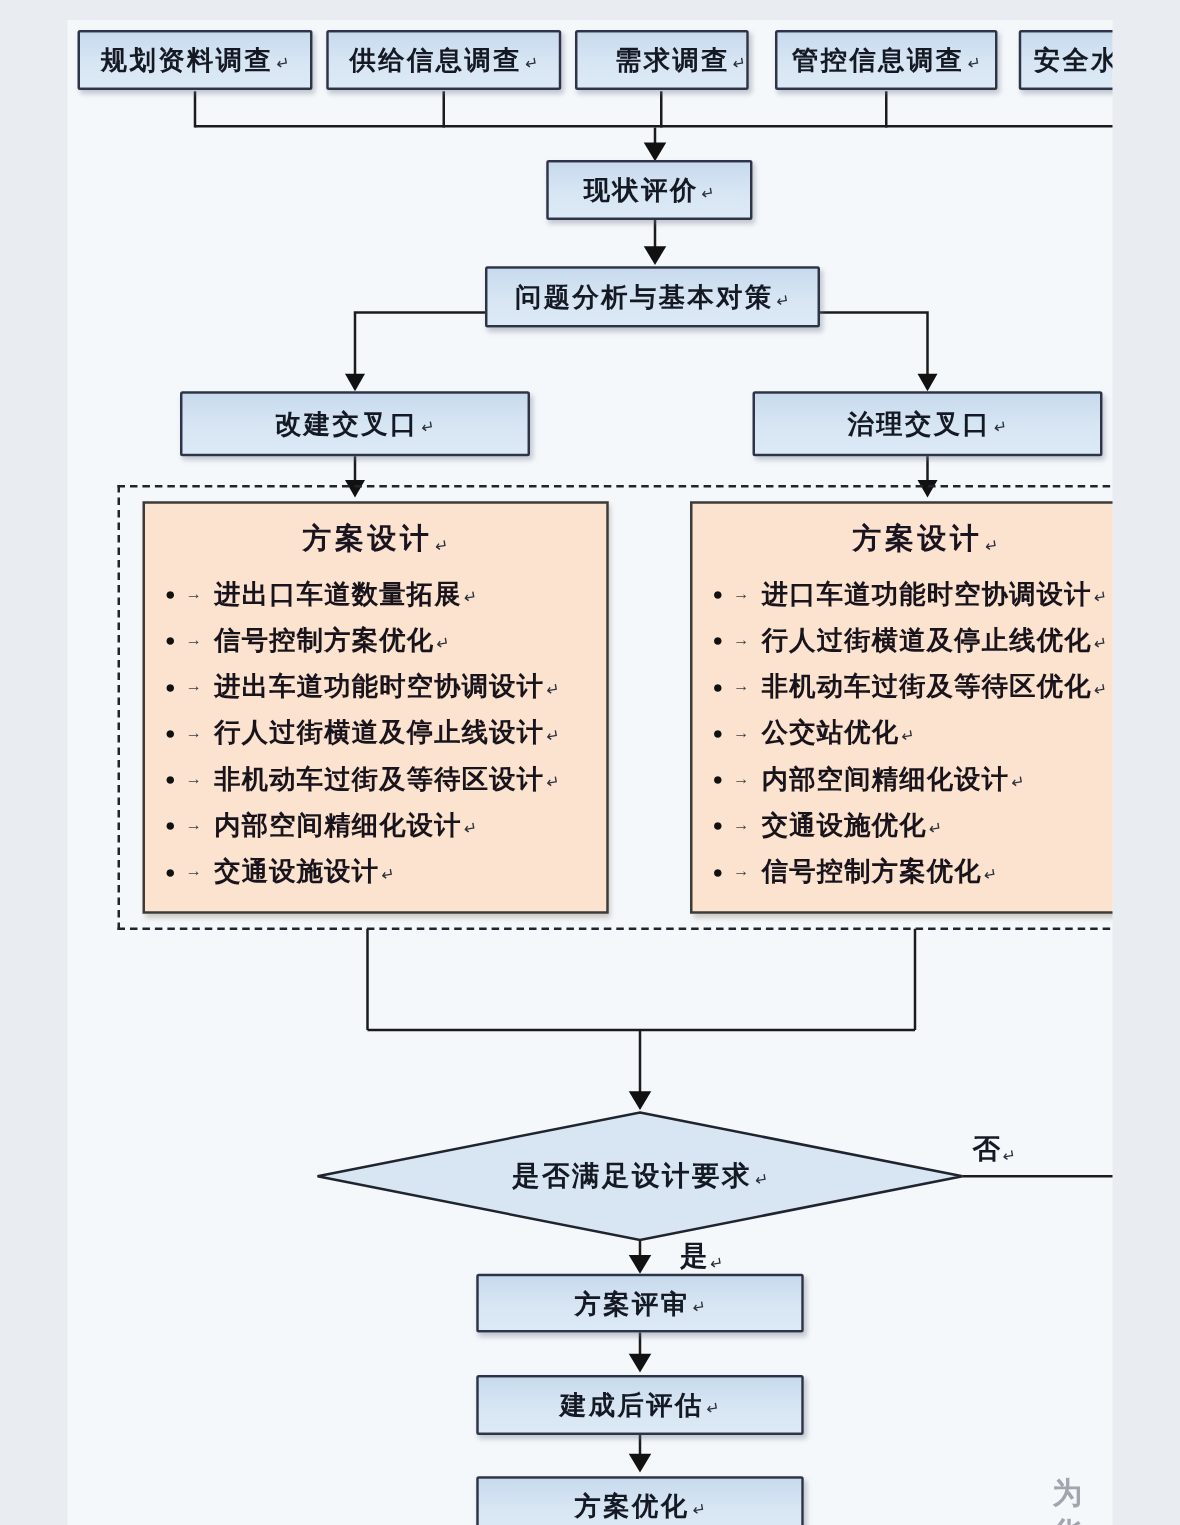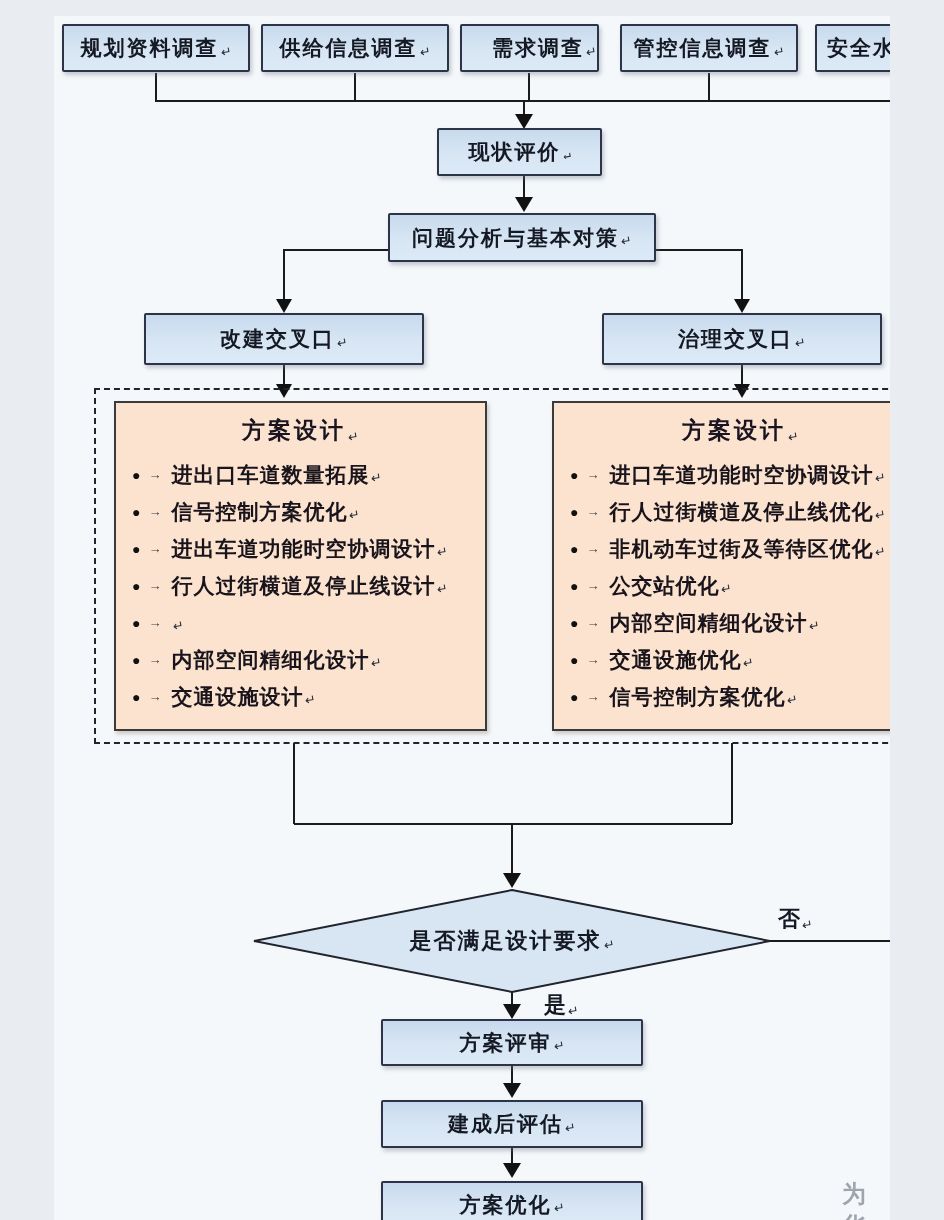--- a/index.html
+++ b/index.html
@@ -150,21 +150,21 @@
   </div>
   <div class="node" style="left:566px;top:8px;width:178px;height:48px;">
     <span>管控信息调查</span>
       <span class="ret">↵</span>
   </div>
   <div class="node" style="left:761px;top:8px;width:175px;height:48px;">
     <span>安全水平调查</span>
       <span class="ret">↵</span>
   </div>
 
-  <div class="node" style="left:383px;top:112px;width:165px;height:48px;font-family:Liberation Mono, monospace;">
+  <div class="node" style="left:383px;top:112px;width:165px;height:48px;">
     <span>现状评价</span>
       <span class="ret">↵</span>
   </div>
 
   <div class="node" style="left:334px;top:197px;width:268px;height:49px;">
     <span>问题分析与基本对策</span>
       <span class="ret">↵</span>
   </div>
 
   <div class="node" style="left:90px;top:297px;width:280px;height:52px;">
@@ -203,20 +203,21 @@
         </li>
       <li>
           <span class="bullet-dot">●</span>
           <span class="tab-arrow">→</span>
           <span>行人过街横道及停止线设计</span>
           <span class="ret">↵</span>
         </li>
       <li>
           <span class="bullet-dot">●</span>
           <span class="tab-arrow">→</span>
+          <span>非机动车过街及等待区设计</span>
           <span class="ret">↵</span>
         </li>
       <li>
           <span class="bullet-dot">●</span>
           <span class="tab-arrow">→</span>
           <span>内部空间精细化设计</span>
           <span class="ret">↵</span>
         </li>
       <li>
           <span class="bullet-dot">●</span>

